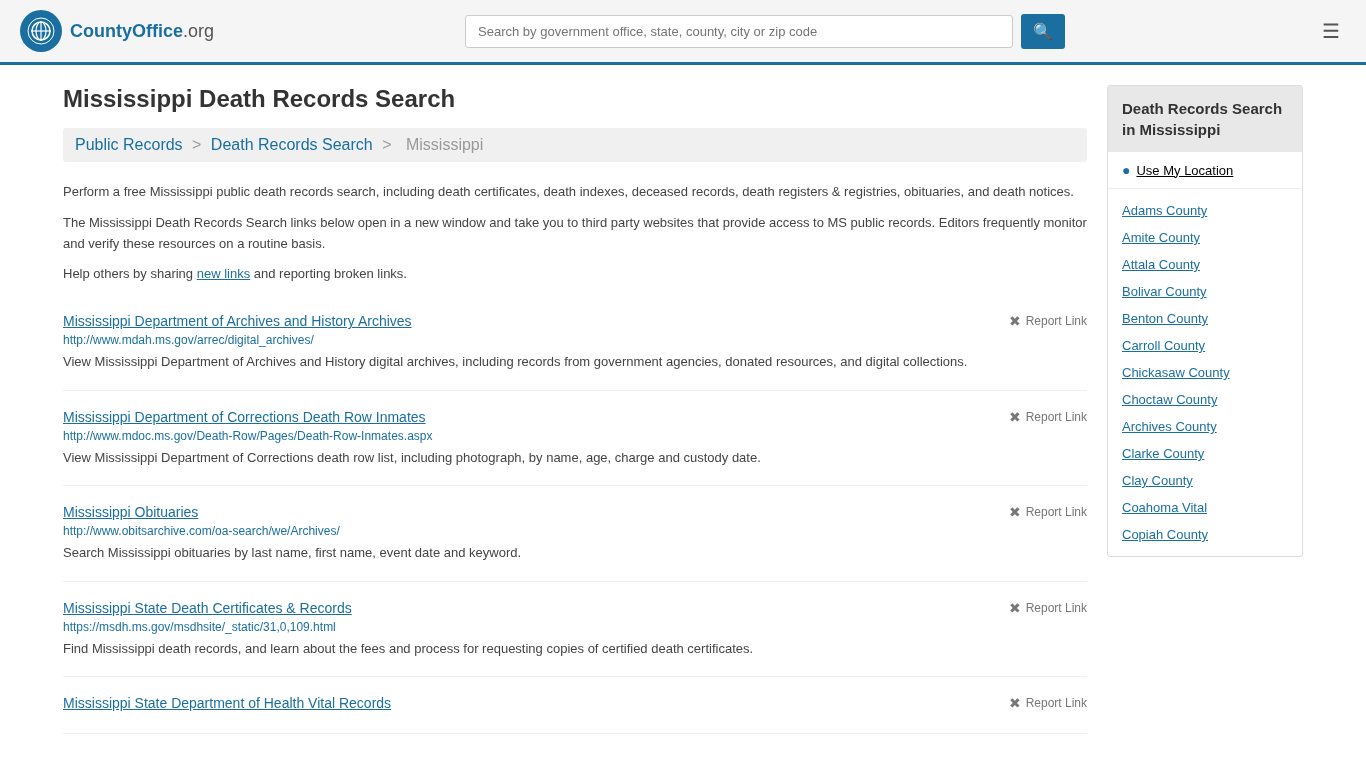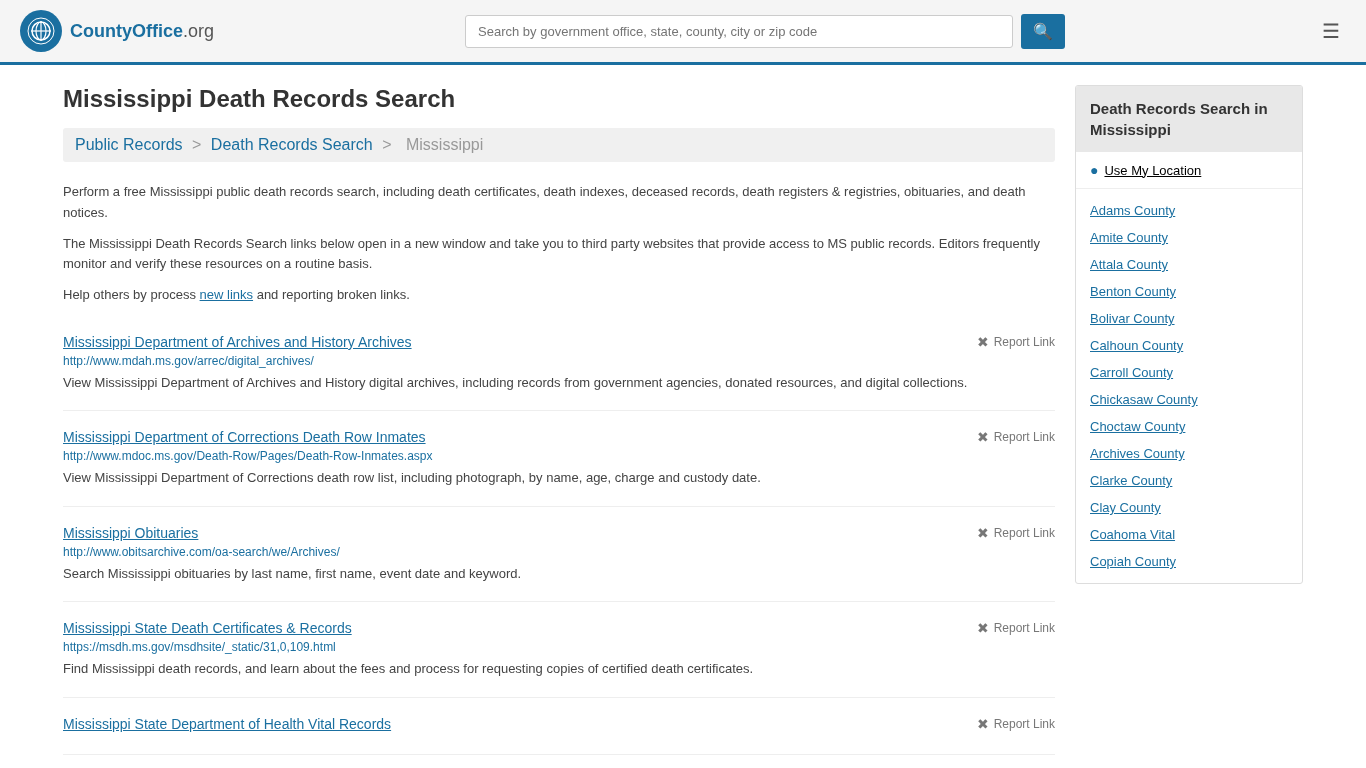--- a/index.html
+++ b/index.html
@@ -151,21 +151,21 @@
       margin-bottom: 5px;
     }
     .result-desc {
       font-size: 13px;
       color: #444;
       line-height: 1.5;
     }
 
     
     .sidebar {
-      width: 228px;
+      width: 196px;
       flex-shrink: 0;
     }
     .sidebar-box {
       border: 1px solid #ddd;
       border-radius: 3px;
       overflow: hidden;
     }
     .sidebar-title {
       background: #e8e8e8;
       padding: 12px 14px;
@@ -245,21 +245,21 @@
       <a href="#">Public Records</a>
       <span> &gt; </span>
       <a href="#">Death Records Search</a>
       <span> &gt; </span>
       <span>Mississippi</span>
     </div>
 
     <p class="intro-text">Perform a free Mississippi public death records search, including death certificates, death indexes, deceased records, death registers &amp; registries, obituaries, and death notices.</p>
     <p class="intro-text">The Mississippi Death Records Search links below open in a new window and take you to third party websites that provide access to MS public records. Editors frequently monitor and verify these resources on a routine basis.</p>
     <p class="intro-text">
-      <span>Help others by process </span><a href="#">new links</a><span> and reporting broken links.</span>
+      <span>Help others by sharing </span><a href="#">new links</a><span> and reporting broken links.</span>
     </p>
 
     <div id="results-container">
         <div class="result-entry">
     <div class="result-header">
       <span class="result-title">Mississippi Department of Archives and History Archives</span>
       <span class="report-link">
         <span class="report-icon">✖</span>
         Report Link
       </span>
@@ -318,23 +318,22 @@
     <div class="sidebar-box">
       <div class="sidebar-title">Death Records Search in Mississippi</div>
       <div class="sidebar-location">
         <span class="location-icon">●</span>
         <a class="location-link" href="#">Use My Location</a>
       </div>
       <div class="sidebar-county-list" id="county-list">
           <div class="sidebar-county-item">Adams County</div>
           <div class="sidebar-county-item">Amite County</div>
           <div class="sidebar-county-item">Attala County</div>
+          <div class="sidebar-county-item">Bolivar County</div>
           <div class="sidebar-county-item">Benton County</div>
-          <div class="sidebar-county-item">Bolivar County</div>
-          <div class="sidebar-county-item">Calhoun County</div>
           <div class="sidebar-county-item">Carroll County</div>
           <div class="sidebar-county-item">Chickasaw County</div>
           <div class="sidebar-county-item">Choctaw County</div>
           <div class="sidebar-county-item">Archives County</div>
           <div class="sidebar-county-item">Clarke County</div>
           <div class="sidebar-county-item">Clay County</div>
           <div class="sidebar-county-item">Coahoma Vital</div>
           <div class="sidebar-county-item">Copiah County</div>
         </div>
     </div>

